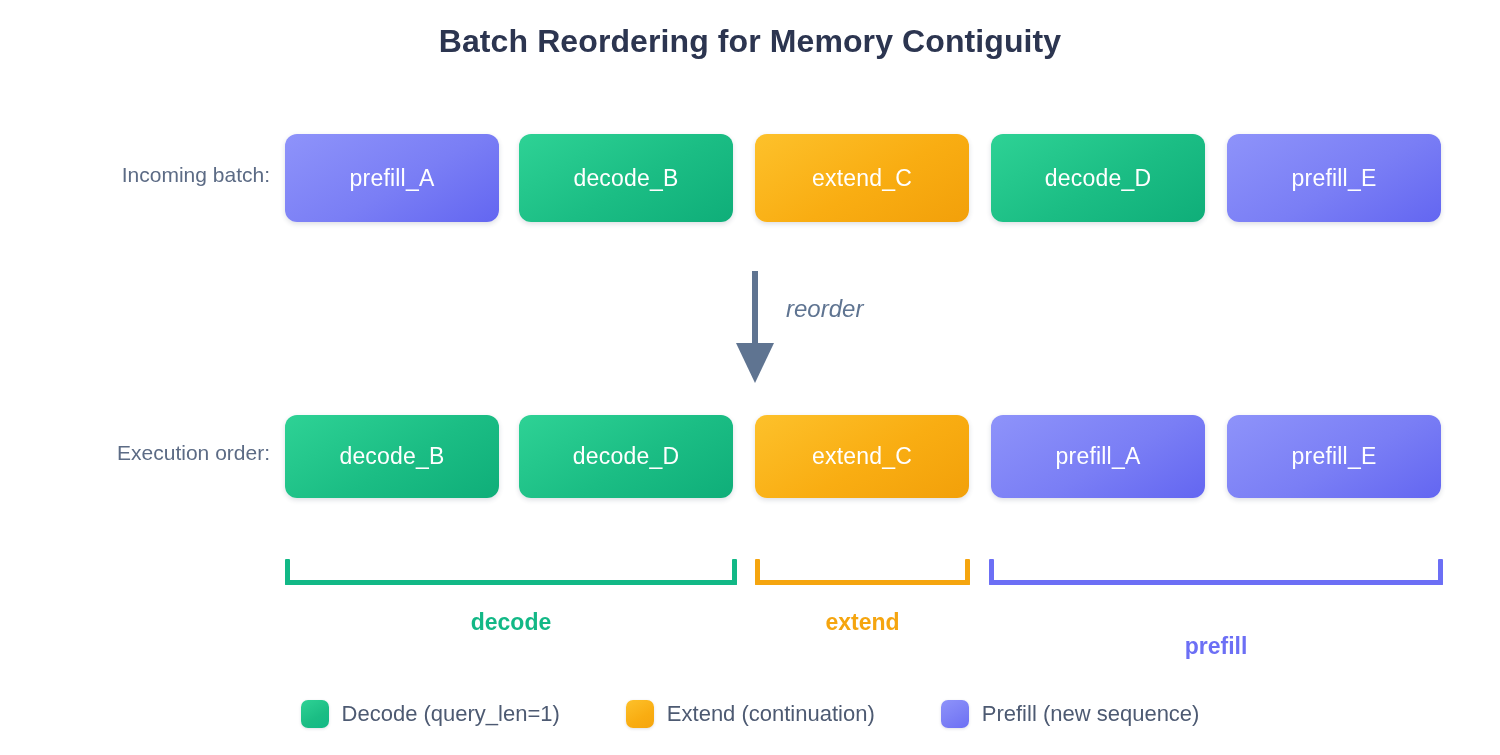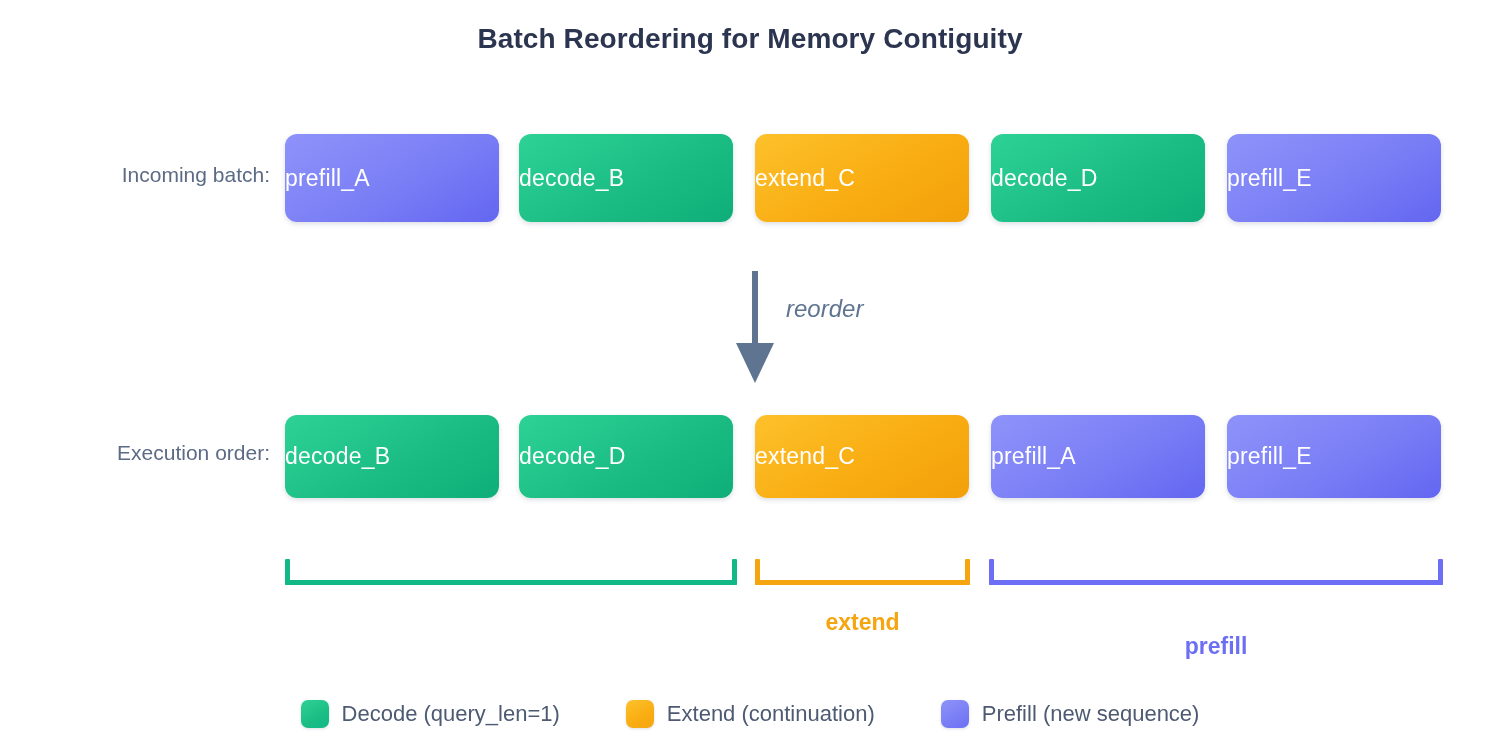--- a/index.html
+++ b/index.html
@@ -9,21 +9,21 @@
     font-family:"Liberation Sans", sans-serif;
     overflow:hidden;
     position:relative;
   }
   #stage{position:absolute;left:0;top:0;width:1500px;height:755px;}
 
   
   .title{
     position:absolute;left:0;top:23px;width:1500px;
     text-align:center;
-    font-size:28px;font-weight:bold;
+    font-size:32px;font-weight:bold;
     color:#2c3550;
     letter-spacing:.1px;
   }
 
   
   .row-label{
     position:absolute;
     text-align:right;
     font-size:21px;
     color:#5c6b85;
@@ -31,21 +31,21 @@
   }
   #label-incoming{left:0px;top:163px;width:270px;}
   #label-exec{left:0px;top:441px;width:270px;}
 
   
   .seq-row{position:absolute;left:0;top:0;width:1500px;height:0;}
   .box{
     position:absolute;
     box-sizing:border-box;
     border-radius:12px;
-    display:flex;align-items:center;
+    display:flex;align-items:center;justify-content:center;
     color:#ffffff;
     font-size:23px;
     letter-spacing:.2px;
     box-shadow:0 2px 5px rgba(40,50,80,.16);
     user-select:none;
   }
   .box.decode{background:linear-gradient(150deg,#2ed295 0%,#1bbd84 55%,#0fae79 100%);}
   .box.extend{background:linear-gradient(150deg,#fdc12b 0%,#f9ad12 55%,#f2a00a 100%);}
   .box.prefill{background:linear-gradient(150deg,#8e93fa 0%,#7a7ef5 55%,#6366f1 100%);}
 
@@ -157,20 +157,21 @@
     <div class="tickL"></div>
     <div class="bar"></div>
     <div class="tickR"></div>
   </div>
   <div class="bracket prefill" style="left:989px;top:559px;width:454px;">
     <div class="tickL"></div>
     <div class="bar"></div>
     <div class="tickR"></div>
   </div>
 
+  <div class="group-label decode" style="left:285px;top:609px;width:452px;">decode</div>
   <div class="group-label extend" style="left:755px;top:609px;width:215px;">extend</div>
   <div class="group-label prefill" style="left:989px;top:609px;width:454px;margin-top:24px;">prefill</div>
 
   <div id="legend">
     <div class="legend-item">
       <div class="legend-swatch decode"></div>
       <div class="legend-text">Decode (query_len=1)</div>
     </div>
     <div class="legend-item">
       <div class="legend-swatch extend"></div>

